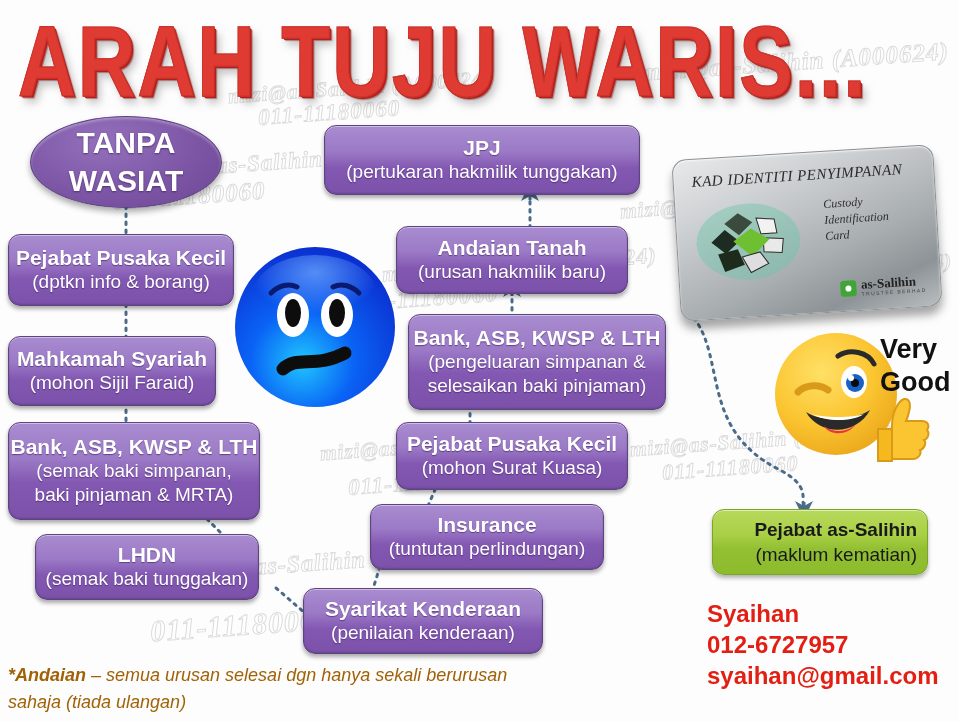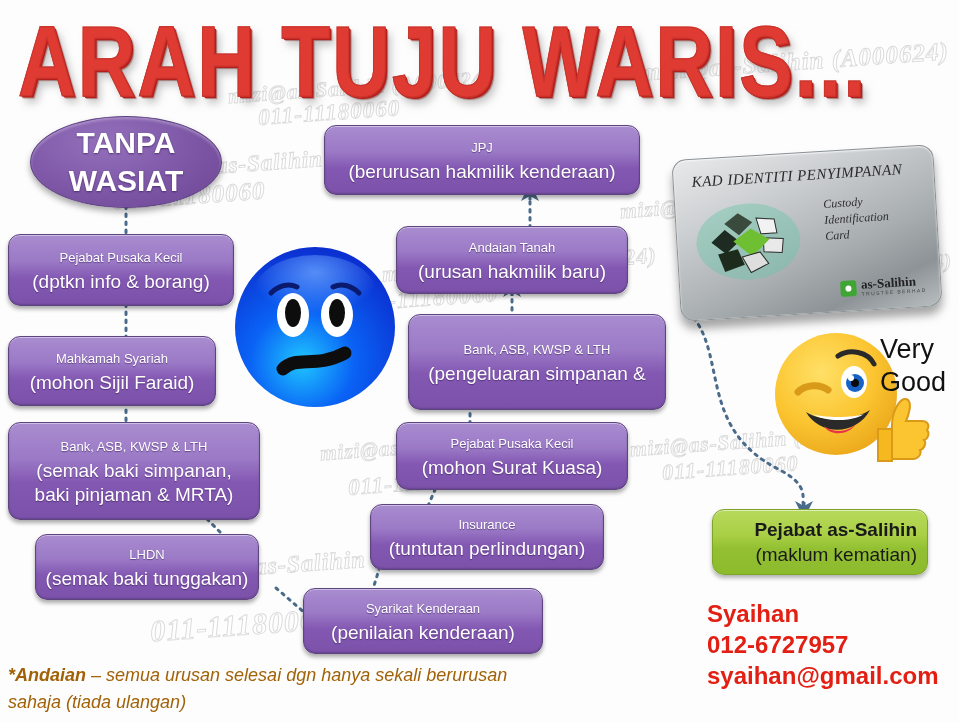--- a/index.html
+++ b/index.html
@@ -83,22 +83,22 @@
     color: #ffffff;
     display: flex;
     flex-direction: column;
     align-items: center;
     justify-content: center;
     text-align: center;
     padding: 4px 10px;
     text-shadow: 0 1px 1px rgba(40,15,70,0.5);
   }
   .box .t1 {
-    font-weight: normal;
-    font-size: 13px;
+    font-weight: bold;
+    font-size: 21px;
     line-height: 24px;
     white-space: nowrap;
   }
   .box .t2 {
     font-weight: normal;
     font-size: 19px;
     line-height: 24px;
     white-space: nowrap;
   }
   .box .t3 {
@@ -237,21 +237,21 @@
   .thumb {
     position: absolute;
     z-index: 3;
     left: 872px; top: 395px;
     width: 62px; height: 72px;
   }
   .verygood {
     position: absolute;
     z-index: 5;
     left: 880px; top: 333px;
-    font-weight: normal;
+    font-weight: bold;
     font-size: 27px;
     line-height: 33px;
     color: #111;
     text-align: left;
   }
 
   
   .footnote {
     position: absolute;
     z-index: 6;
@@ -360,31 +360,32 @@
     <span class="t3">baki pinjaman &amp; MRTA)</span>
   </div>
 
   <div class="box" style="left:35px; top:534px; width:224px; height:66px;">
     <span class="t1">LHDN</span>
     <span class="t2">(semak baki tunggakan)</span>
   </div>
 
   <div class="box" style="left:324px; top:125px; width:316px; height:70px;">
     <span class="t1">JPJ</span>
-    <span class="t2">(berurusan hakmilik kenderaan)</span>
+    <span class="t2">(pertukaran hakmilik tunggakan)</span>
   </div>
 
   <div class="box" style="left:396px; top:226px; width:232px; height:68px;">
     <span class="t1">Andaian Tanah</span>
     <span class="t2">(urusan hakmilik baru)</span>
   </div>
 
   <div class="box" style="left:408px; top:314px; width:258px; height:96px;">
     <span class="t1">Bank, ASB, KWSP &amp; LTH</span>
     <span class="t2">(pengeluaran simpanan &amp;</span>
+    <span class="t3">selesaikan baki pinjaman)</span>
   </div>
 
   <div class="box" style="left:396px; top:422px; width:232px; height:68px;">
     <span class="t1">Pejabat Pusaka Kecil</span>
     <span class="t2">(mohon Surat Kuasa)</span>
   </div>
 
   <div class="box" style="left:370px; top:504px; width:234px; height:66px;">
     <span class="t1">Insurance</span>
     <span class="t2">(tuntutan perlindungan)</span>

